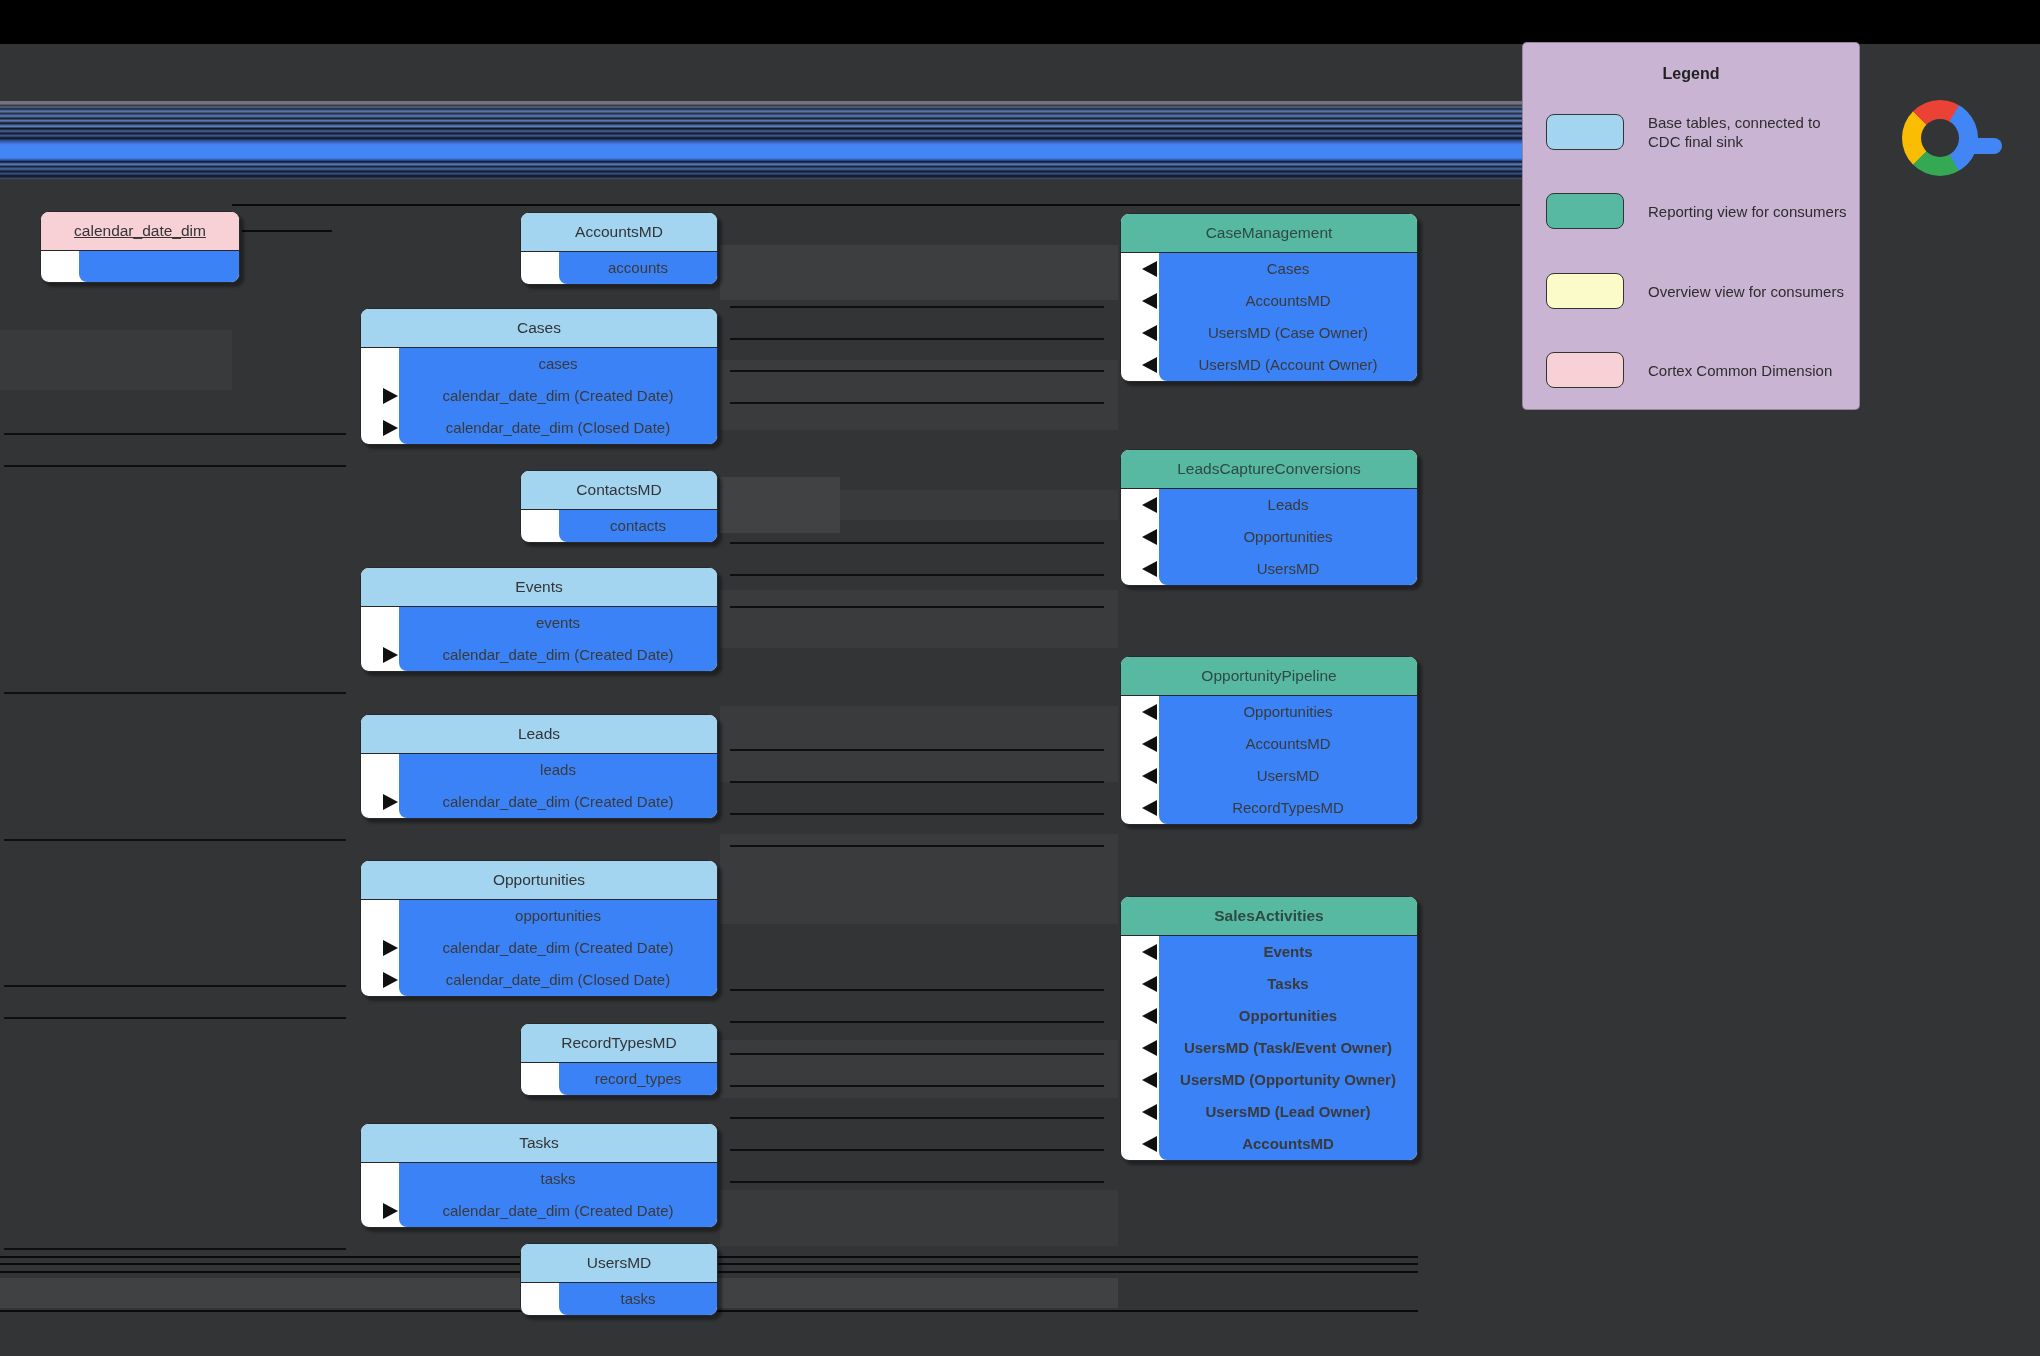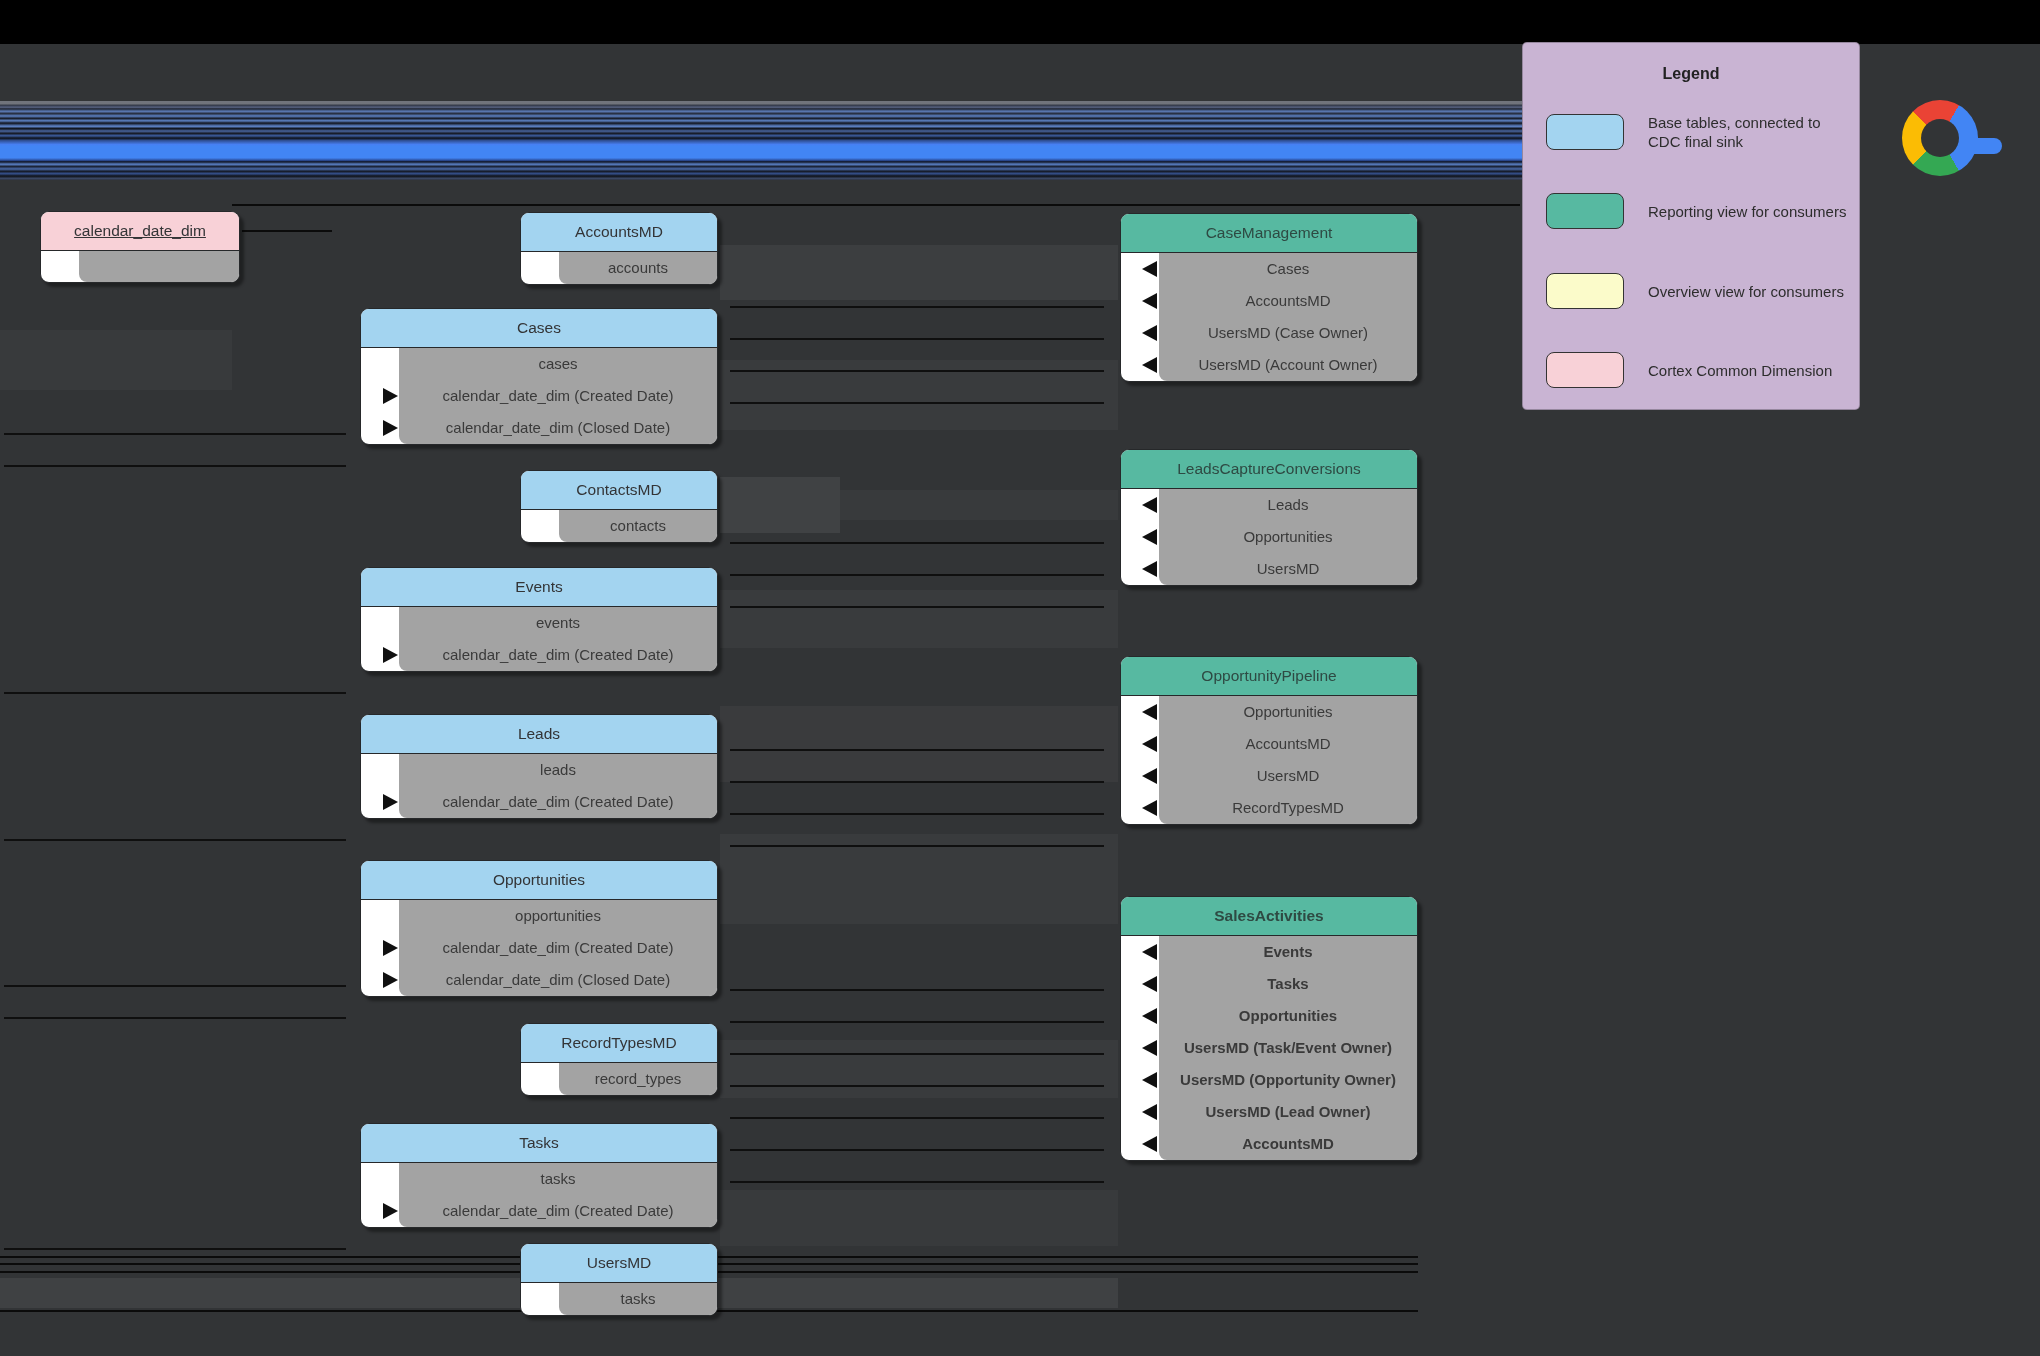--- a/index.html
+++ b/index.html
@@ -40,21 +40,21 @@
     box-shadow:4px 4px 3px rgba(0,0,0,0.38);
   }
   .tbl-header{
     height:38px;line-height:38px;text-align:center;
     border-bottom:1px solid #26282a;border-radius:8px 8px 0 0;
     font-size:15.5px;color:#333436;
   }
   .base .tbl-header{background:#a3d4f0;}
   .view .tbl-header{background:#57b9a1;color:#2e4a43;}
   .dim  .tbl-header{background:#f8d1d7;text-decoration:underline;}
-  .tbl-body{border-radius:0 0 8px 8px;background:#a3a3a3;min-height:31px;margin-left:38px;}
+  .tbl-body{border-radius:0 0 8px 8px;background:#3b82f6;min-height:31px;margin-left:38px;}
   .tbl-row{
     position:relative;height:32px;line-height:32px;text-align:center;
     font-size:15px;color:#3a3a3a;white-space:nowrap;
   }
   .arrow{position:absolute;top:50%;transform:translateY(-50%);width:0;height:0;border-style:solid;}
   .arrow-right{left:-16px;border-width:8px 0 8px 15px;border-color:transparent transparent transparent #101010;}
   .arrow-left{left:-17px;border-width:8px 15px 8px 0;border-color:transparent #101010 transparent transparent;}
 
   
   .legend{

